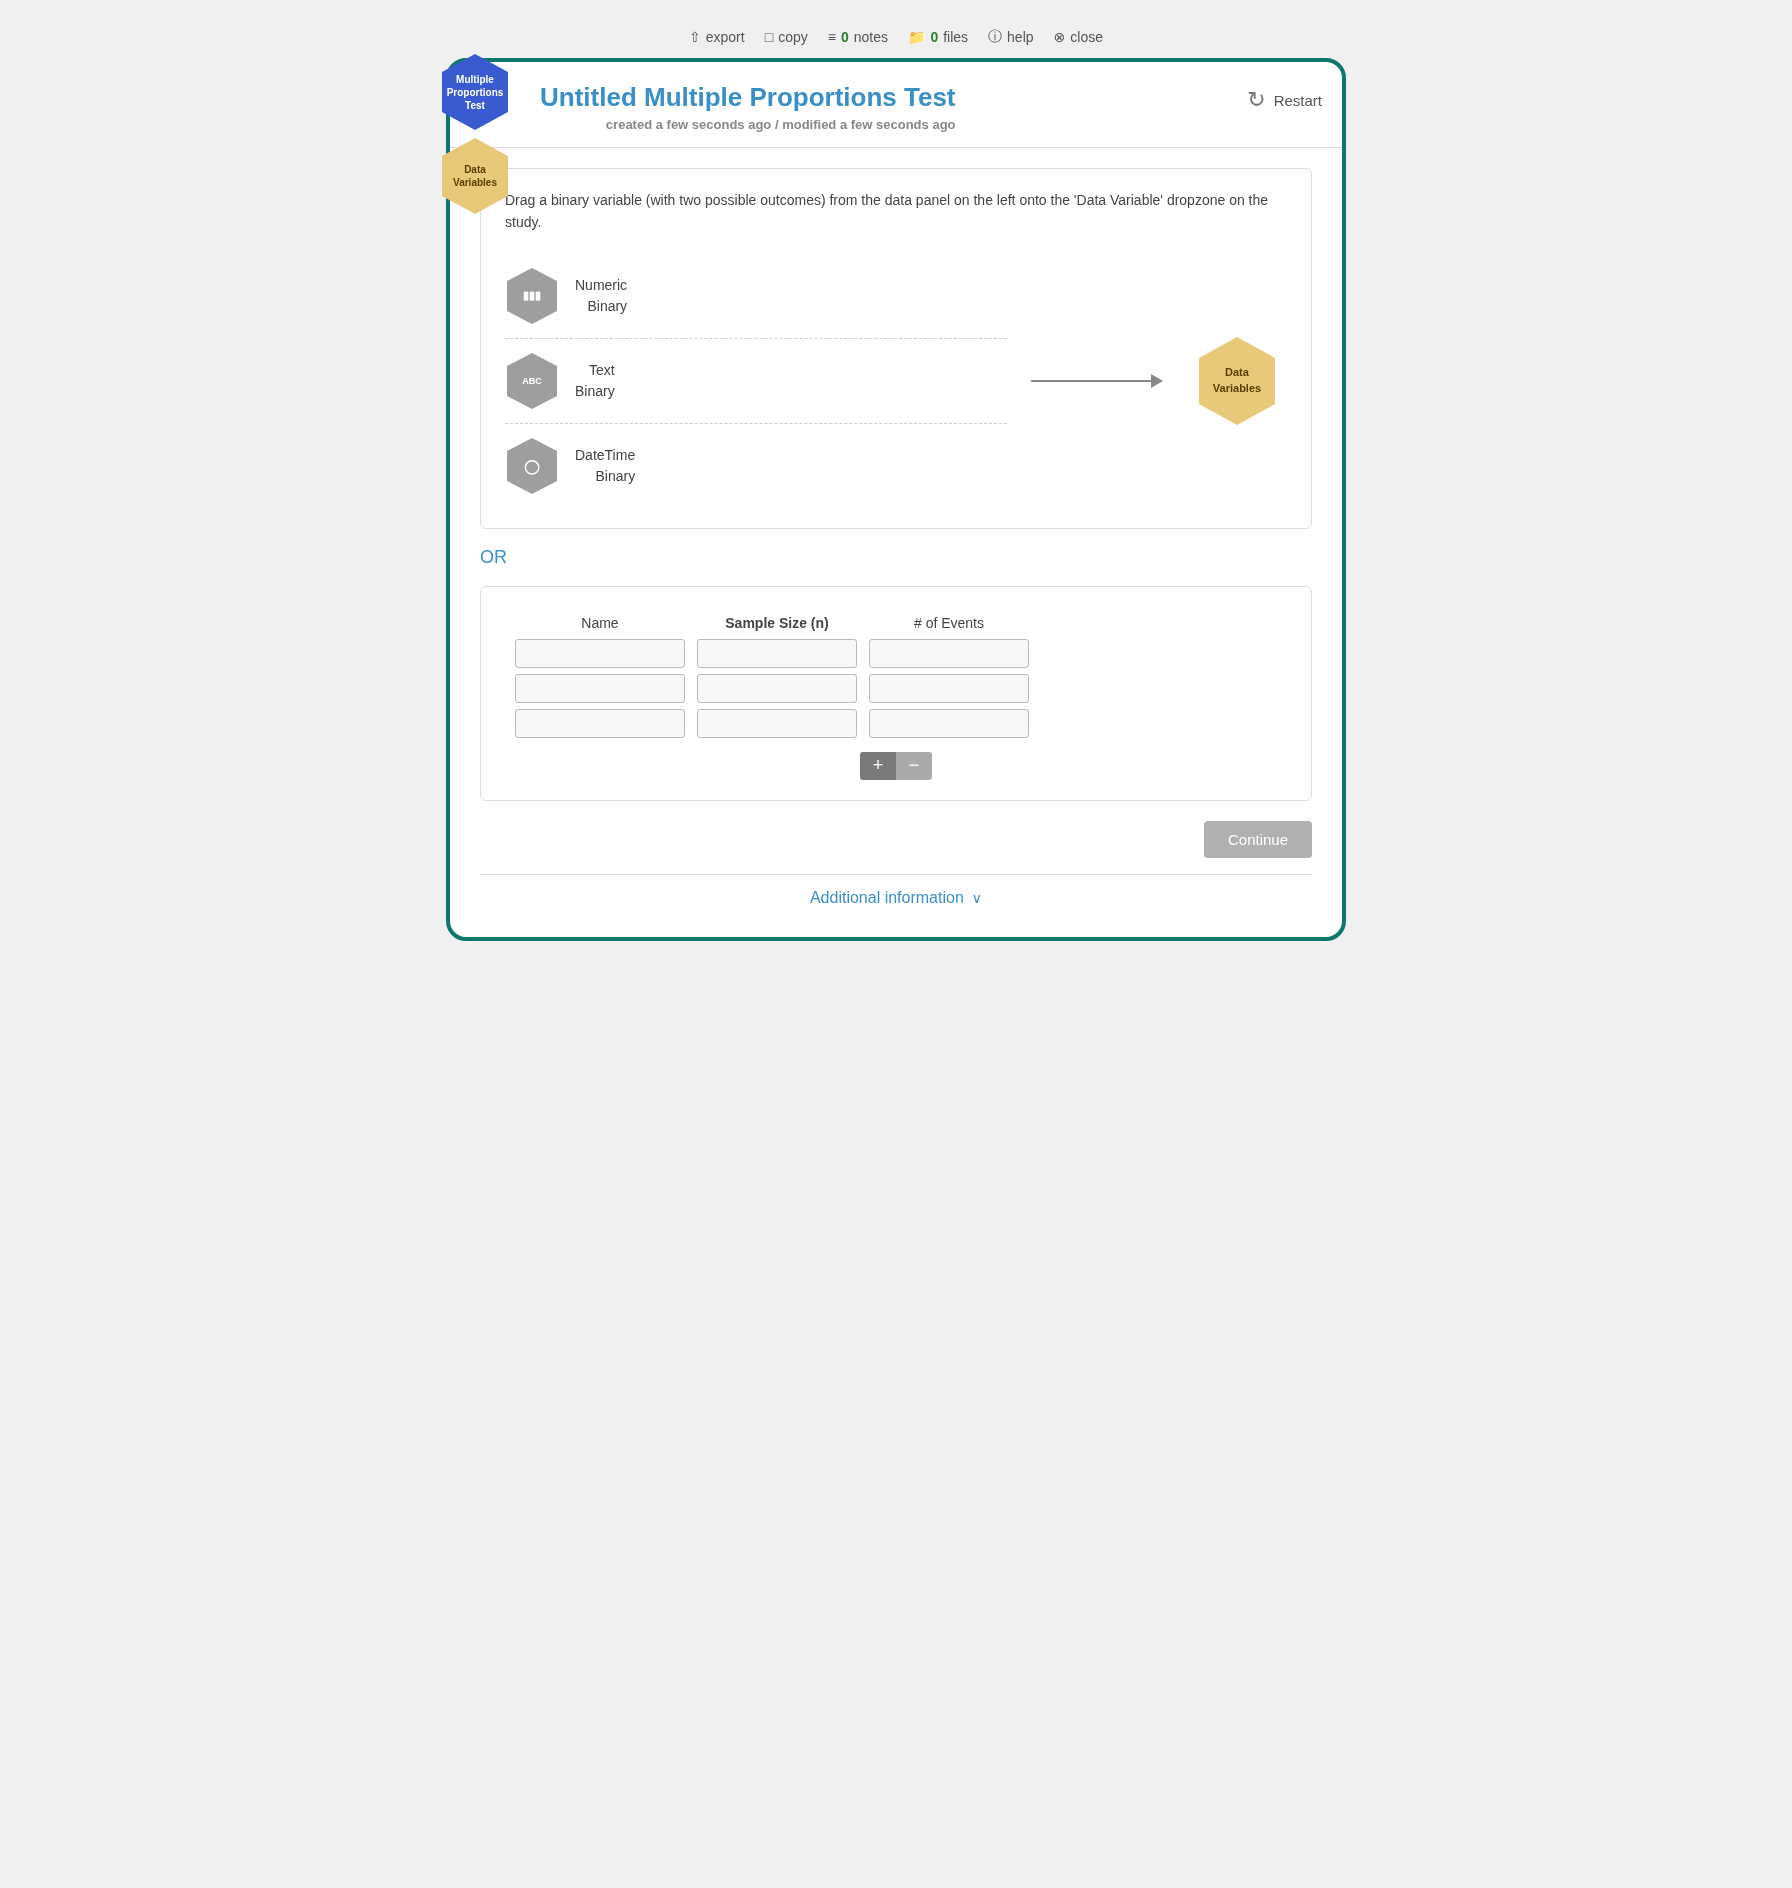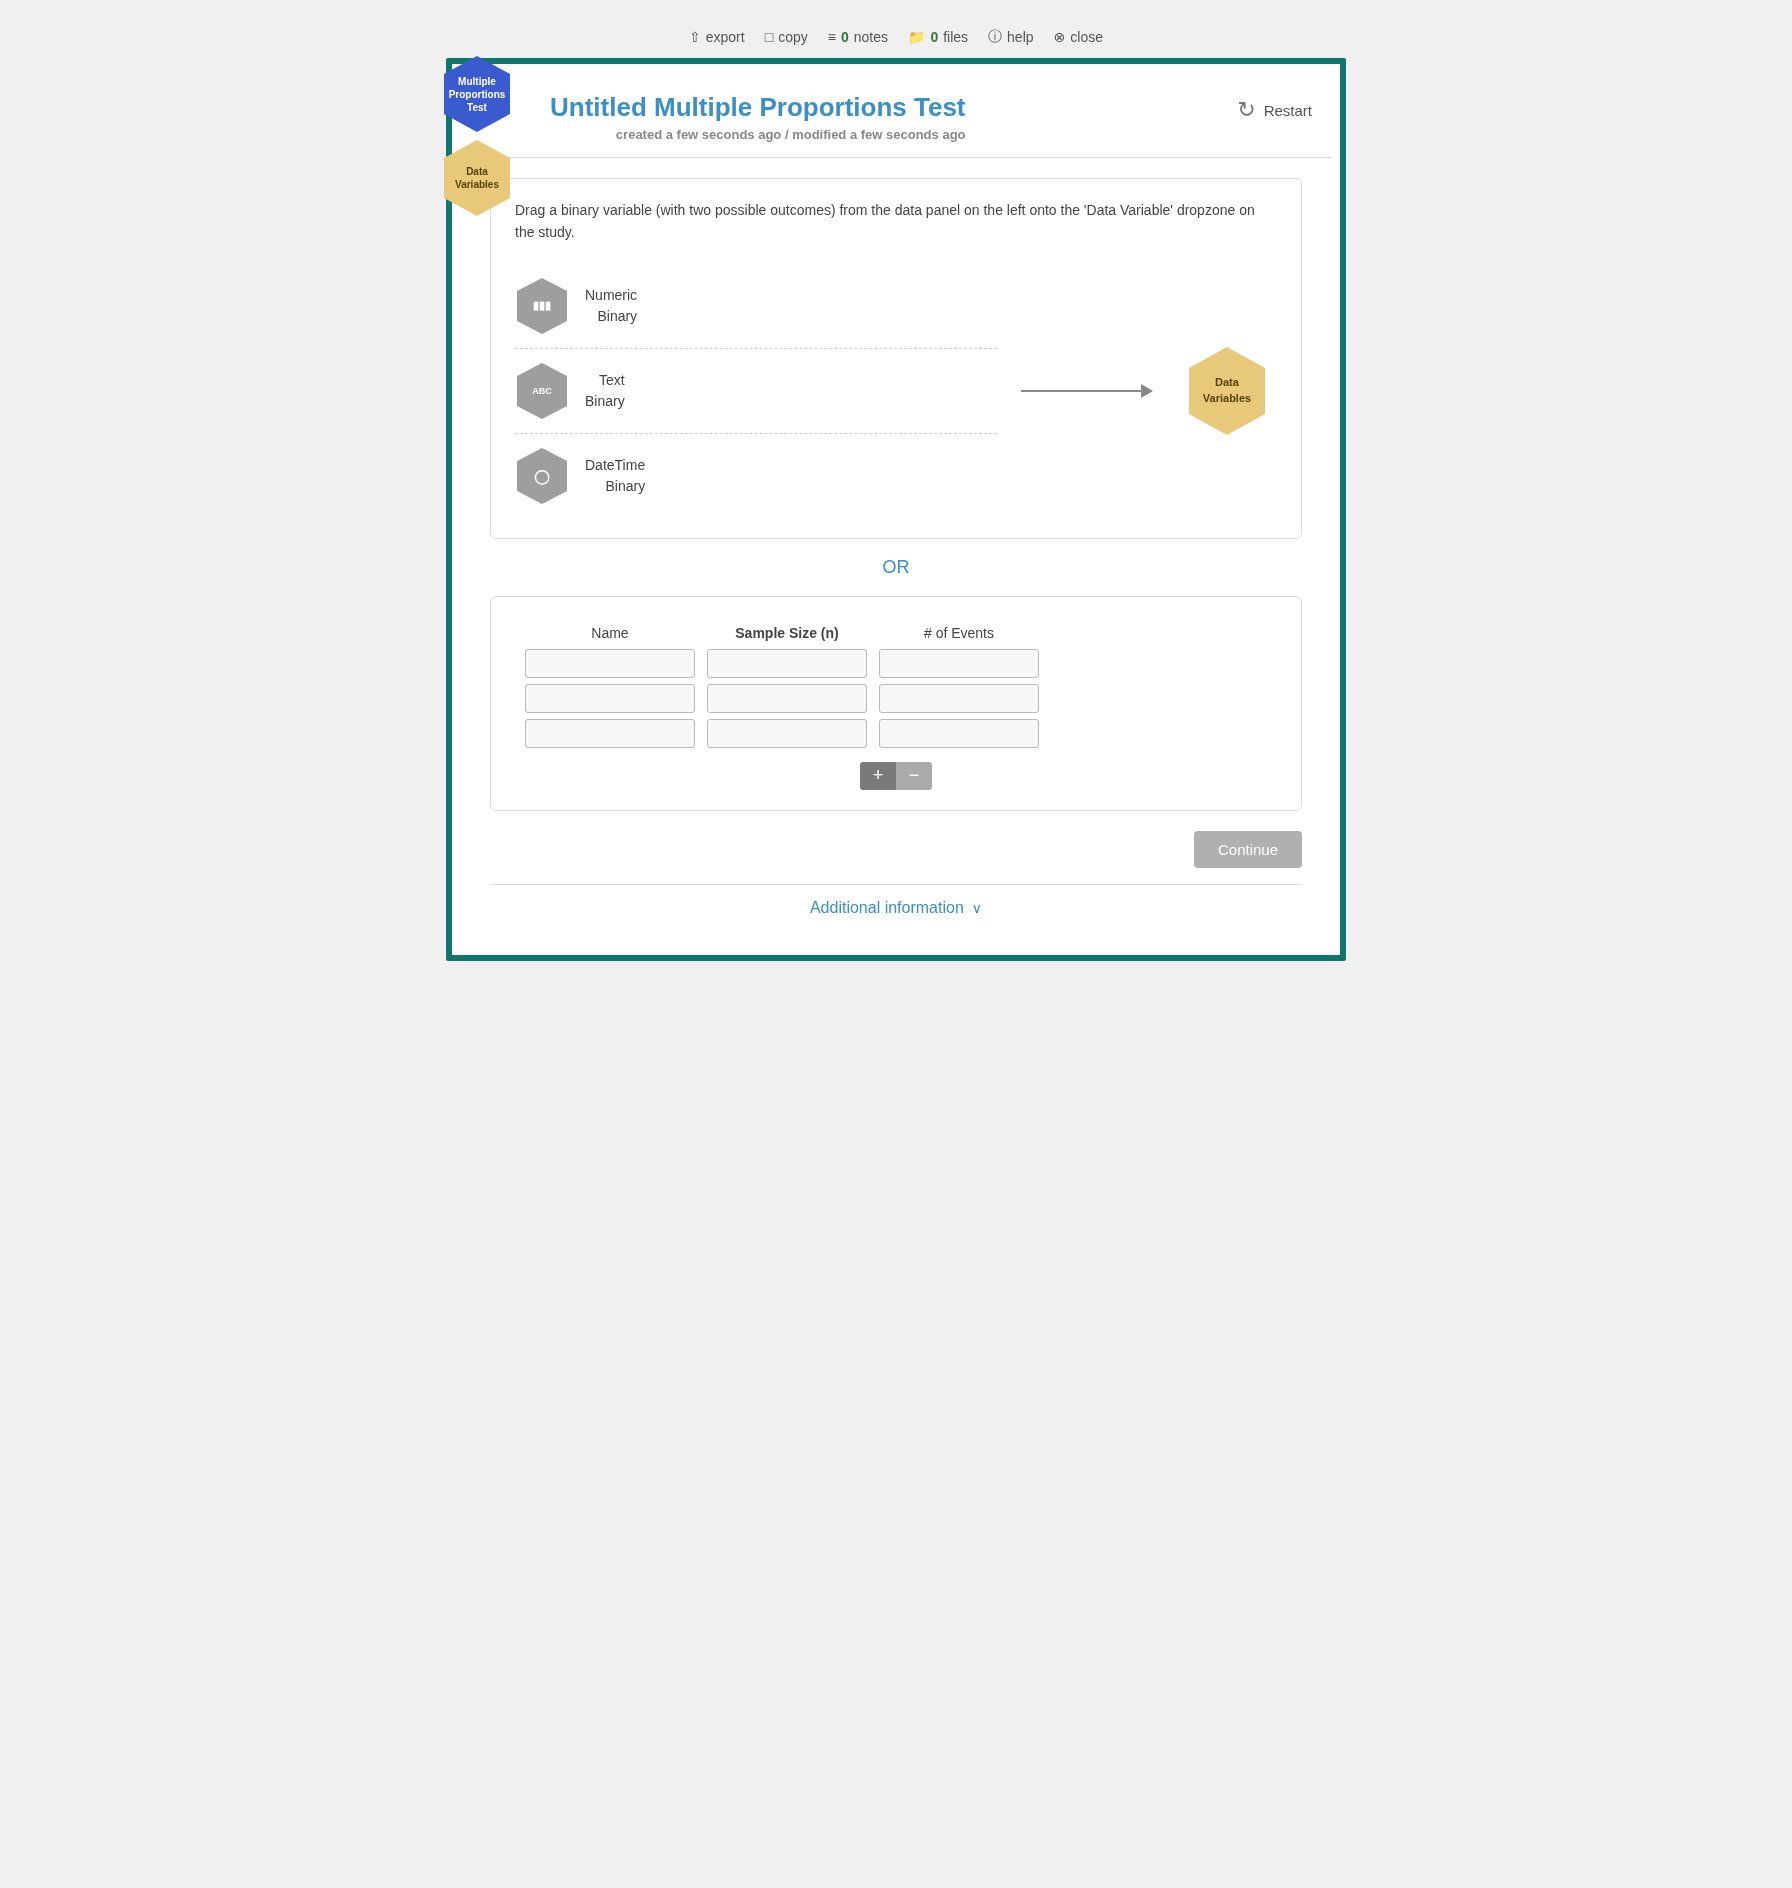--- a/index.html
+++ b/index.html
@@ -33,25 +33,25 @@
       align-items: center;
       gap: 5px;
       cursor: pointer;
       color: #555;
       text-decoration: none;
     }
     .toolbar-item .count { color: #2e7d32; font-weight: bold; }
 
     
     .main-card {
-      border: 6px solid #0f766e;
-      border-radius: 2px;
+      border: 4px solid #0f766e;
+      border-radius: 20px;
       background: #fff;
       position: relative;
-      padding: 8px;
+      padding: 0;
       overflow: visible;
     }
 
     
     .hex-badge-container {
       position: absolute;
       top: -10px;
       left: -10px;
       display: flex;
       flex-direction: column;
@@ -150,21 +150,20 @@
     
     .section-title {
       text-align: center;
       font-size: 22px;
       color: #3a8fc7;
       margin-bottom: 16px;
       font-weight: normal;
     }
 
     .or-divider {
-      text-align: center;
       font-size: 18px;
       color: #3a8fc7;
       margin: 18px 0;
       font-weight: normal;
     }
 
     
     .panel-box {
       border: 1px solid #ddd;
       border-radius: 6px;

